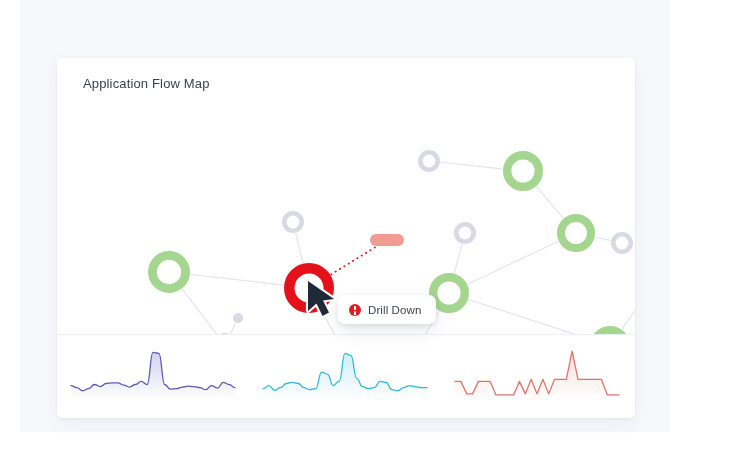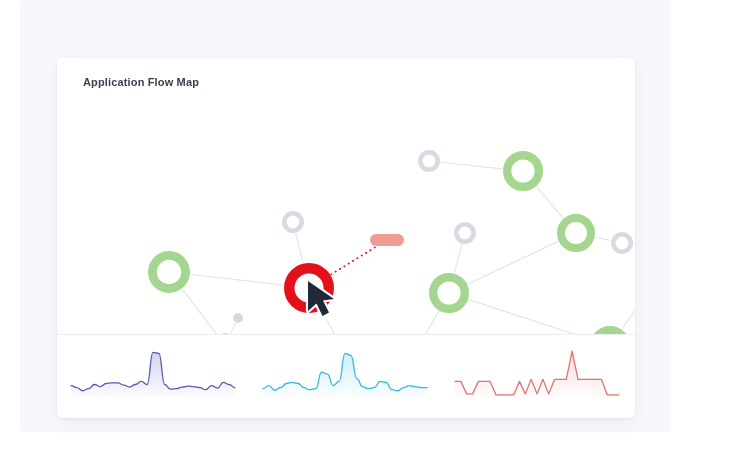--- a/index.html
+++ b/index.html
@@ -50,22 +50,22 @@
     border-radius: 5px;
     box-shadow: 0 1px 3px rgba(40,50,90,0.07),
                 0 6px 18px rgba(40,50,90,0.05);
     overflow: hidden;
   }
 
   .card-title {
     position: absolute;
     left: 26px;
     top: 18px;
-    font-size: 11px;
-    font-weight: 700;
+    font-size: 13px;
+    font-weight: 400;
     color: #3a3f4d;
     letter-spacing: 0.15px;
     white-space: nowrap;
   }
 
   
   .graph-region {
     position: absolute;
     left: 0;
     top: 0;
@@ -289,20 +289,24 @@
               <stop offset="0%" stop-color="#eb8b82" stop-opacity="0.30"></stop>
               <stop offset="100%" stop-color="#eb8b82" stop-opacity="0.02"></stop>
             </linearGradient>
           </defs>
           <path class="sp-fill" fill="url(#g2)" stroke="none" d="M 14.00 46.40 L 19.86 46.40 L 25.71 58.88 L 31.57 58.88 L 37.43 46.40 L 43.29 46.40 L 49.14 46.40 L 55.00 59.92 L 60.86 59.92 L 66.71 59.92 L 72.57 59.92 L 78.43 46.40 L 84.29 58.88 L 90.14 44.32 L 96.00 58.88 L 101.86 44.32 L 107.71 58.88 L 113.57 44.32 L 119.43 44.32 L 125.29 44.32 L 131.14 16.24 L 137.00 44.32 L 142.86 44.32 L 148.71 44.32 L 154.57 44.32 L 160.43 44.32 L 166.29 59.92 L 172.14 59.92 L 178.00 59.92 L 178.00 62 L 14.00 62 Z"></path>
           <path class="sp-line" fill="none" stroke="#e0736b" stroke-width="1.3" stroke-linejoin="round" stroke-linecap="round" d="M 14.00 46.40 L 19.86 46.40 L 25.71 58.88 L 31.57 58.88 L 37.43 46.40 L 43.29 46.40 L 49.14 46.40 L 55.00 59.92 L 60.86 59.92 L 66.71 59.92 L 72.57 59.92 L 78.43 46.40 L 84.29 58.88 L 90.14 44.32 L 96.00 58.88 L 101.86 44.32 L 107.71 58.88 L 113.57 44.32 L 119.43 44.32 L 125.29 44.32 L 131.14 16.24 L 137.00 44.32 L 142.86 44.32 L 148.71 44.32 L 154.57 44.32 L 160.43 44.32 L 166.29 59.92 L 172.14 59.92 L 178.00 59.92"></path>
         </svg>
       </div>
     </div>
 
+    <div class="tooltip">
+      <span class="tooltip-icon"></span>
+      <span class="tooltip-label">Drill Down</span>
+    </div>
 
     <div class="cursor-layer">
       <svg width="40" height="44" viewBox="0 0 40 44">
         <path d="M8 4 L8 34 L16.5 26.5 L22.5 39 L29 35.5 L23 23.5 L34 22 Z" fill="#1f2937" stroke="#ffffff" stroke-width="4.2" stroke-linejoin="round" stroke-linecap="round"></path>
         <path d="M8 4 L8 34 L16.5 26.5 L22.5 39 L29 35.5 L23 23.5 L34 22 Z" fill="#1f2937"></path>
       </svg>
     </div>
 
   </div>
 </div>

